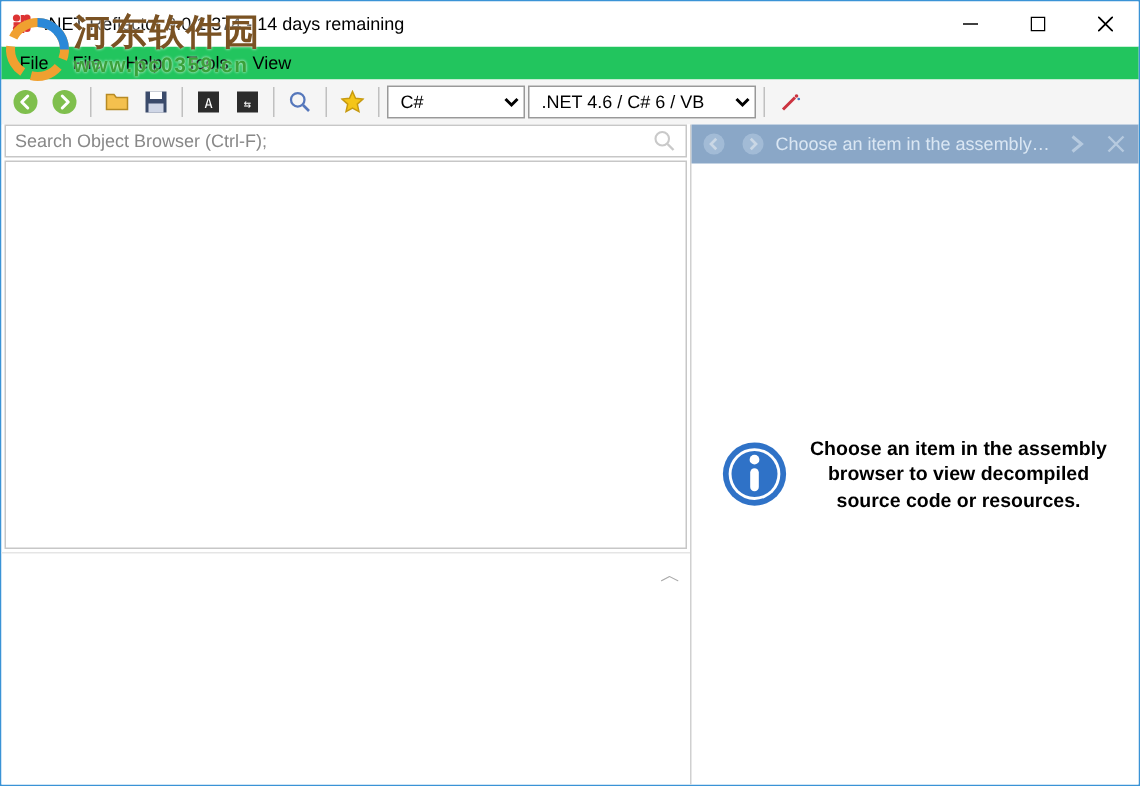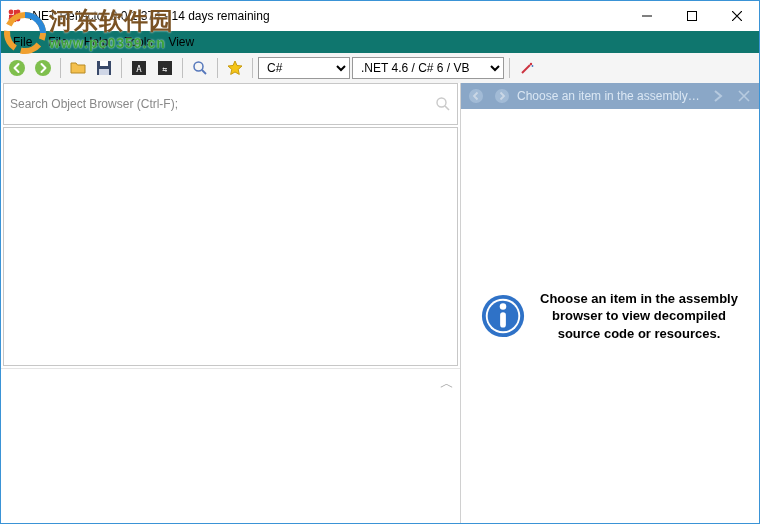--- a/index.html
+++ b/index.html
@@ -5,34 +5,34 @@
   * { box-sizing: border-box; margin: 0; padding: 0; }
   html, body { width: 760px; height: 524px; font-family: "Segoe UI", Tahoma, sans-serif; font-size: 12px; overflow: hidden; }
   .window { width: 760px; height: 524px; border: 1px solid #3a93d6; background: #fff; display: flex; flex-direction: column; position: relative; }
 
   .titlebar { height: 30px; background: #fff; display: flex; align-items: center; padding-left: 6px; position: relative; }
   .titlebar .app-icn { width: 16px; height: 16px; margin-right: 6px; position: relative; }
   .titlebar .title-text { color: #000; font-size: 12px; }
   .win-controls { position: absolute; right: 0; top: 0; display: flex; }
   .win-btn { width: 45px; height: 29px; display: flex; align-items: center; justify-content: center; color: #222; }
 
-  .menubar { height: 22px; display: flex; align-items: center; padding-left: 4px; background: #0f766e; }
+  .menubar { height: 22px; display: flex; align-items: center; padding-left: 4px; background: #22c55e; }
   .menu-item { padding: 2px 8px; font-size: 12px; color: #000; }
 
   .toolbar { height: 30px; background: #f5f5f5; display: flex; align-items: center; padding: 0 4px; gap: 2px; }
   .tb-btn { width: 24px; height: 24px; display: flex; align-items: center; justify-content: center; border-radius: 2px; }
   .tb-sep { width: 1px; height: 20px; background: #c0c0c0; margin: 0 3px; }
   .tb-select { height: 22px; font-size: 12px; border: 1px solid #999; background: #fff; padding: 0 4px; }
   .tb-lang { width: 92px; }
   .tb-fw  { width: 152px; }
 
   .body-area { flex: 1; display: flex; background: #fff; min-height: 0; }
 
   .left-pane { width: 460px; display: flex; flex-direction: column; border-right: 1px solid #d0d0d0; }
-  .search-row { height: 42px; border: 1px solid #c7c7c7; margin: 0 2px 2px 2px; display: flex; align-items: center; padding: 0 6px; background: #fff; }
+  .search-row { height: 22px; border: 1px solid #c7c7c7; margin: 0 2px 2px 2px; display: flex; align-items: center; padding: 0 6px; background: #fff; }
   .search-input { flex: 1; border: none; outline: none; font-size: 12px; color: #000; }
   .search-input::placeholder { color: #888; }
   .search-icn { width: 16px; height: 16px; opacity: .45; }
   .object-browser { flex: 1; border: 1px solid #c7c7c7; margin: 0 2px 2px 2px; background: #fff; min-height: 0; }
   .detail-strip { height: 155px; border-top: 1px solid #e5e5e5; display:flex; align-items:flex-start; justify-content:flex-end; padding: 6px;}
   .detail-strip .scroll-chev { color:#aaa; font-size:14px; }
 
   .right-pane { flex: 1; display: flex; flex-direction: column; min-width: 0; }
   .right-header { height: 26px; background: #8aa7c7; color: #e8f2fb; display: flex; align-items: center; font-size: 12px; overflow: hidden; padding: 0 4px; gap:4px;}
   .rh-ghost { opacity:.55; width:22px; height:22px; display:flex;align-items:center;justify-content:center;}

